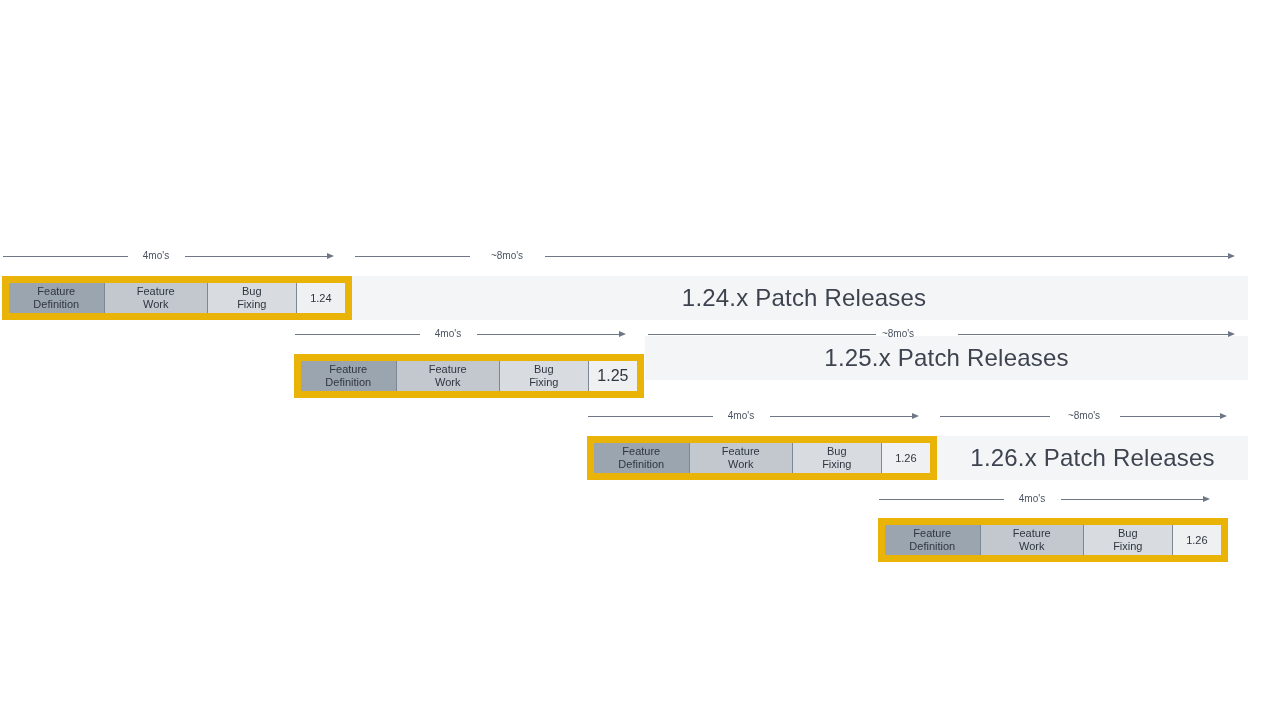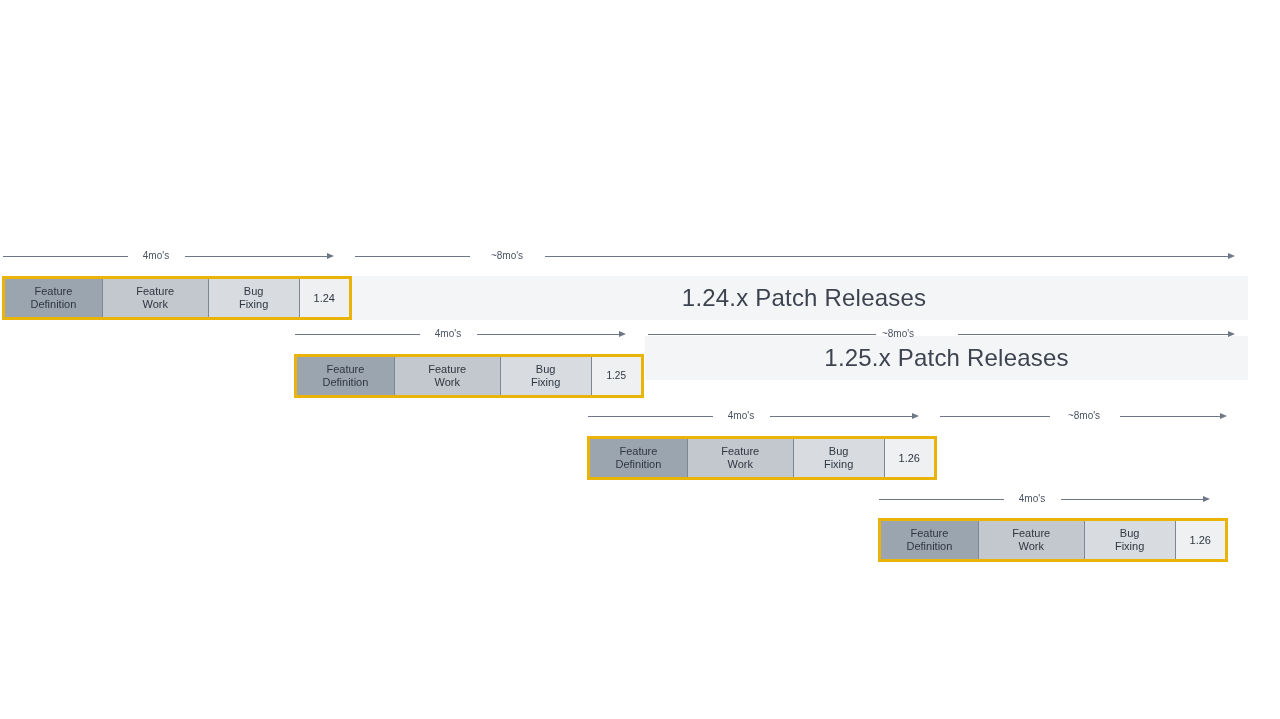--- a/index.html
+++ b/index.html
@@ -33,21 +33,21 @@
     font-weight: 400;
     white-space: nowrap;
     letter-spacing: 0.2px;
   }
 
   
   .phase-bar {
     position: absolute;
     display: flex;
     box-sizing: border-box;
-    border: 3px solid #eab308;
+    border: 7px solid #eab308;
   }
   .phase-seg {
     box-sizing: border-box;
     display: flex;
     flex-direction: column;
     align-items: center;
     justify-content: center;
     border-right: 1px solid #7e8794;
     color: #2f3640;
     line-height: 1.18;
@@ -157,25 +157,28 @@
       <span class="seg-line">Definition</span>
     </div>
     <div class="phase-seg seg-tone-2" style="width:107px; font-size:11px;">
       <span class="seg-line">Feature</span>
       <span class="seg-line">Work</span>
     </div>
     <div class="phase-seg seg-tone-3" style="width:92px; font-size:11px;">
       <span class="seg-line">Bug</span>
       <span class="seg-line">Fixing</span>
     </div>
-    <div class="phase-seg seg-tone-4" style="width:50px; font-size:10px;">
+    <div class="phase-seg seg-tone-4" style="width:50px; font-size:16px;">
       <span class="seg-line">1.25</span>
     </div>
   </div>
 
+  <div class="patch-band" style="left:937px; top:436px; width:311px; height:44px;">
+    <span class="patch-band-label" style="font-size:24px;">1.26.x Patch Releases</span>
+  </div>
 
   <div class="dim" style="left:588px; top:416px; width:331px;">
     <div class="dim-line" style="left:0px; width:125px;"></div>
     <div class="dim-line" style="left:182px; width:142px;"></div>
     <div class="dim-head" style="left:324px;"></div>
     <span class="dim-label" style="left:153px; font-size:10px;">4mo's</span>
   </div>
 
   <div class="dim" style="left:940px; top:416px; width:296px;">
     <div class="dim-line" style="left:0px; width:110px;"></div>

